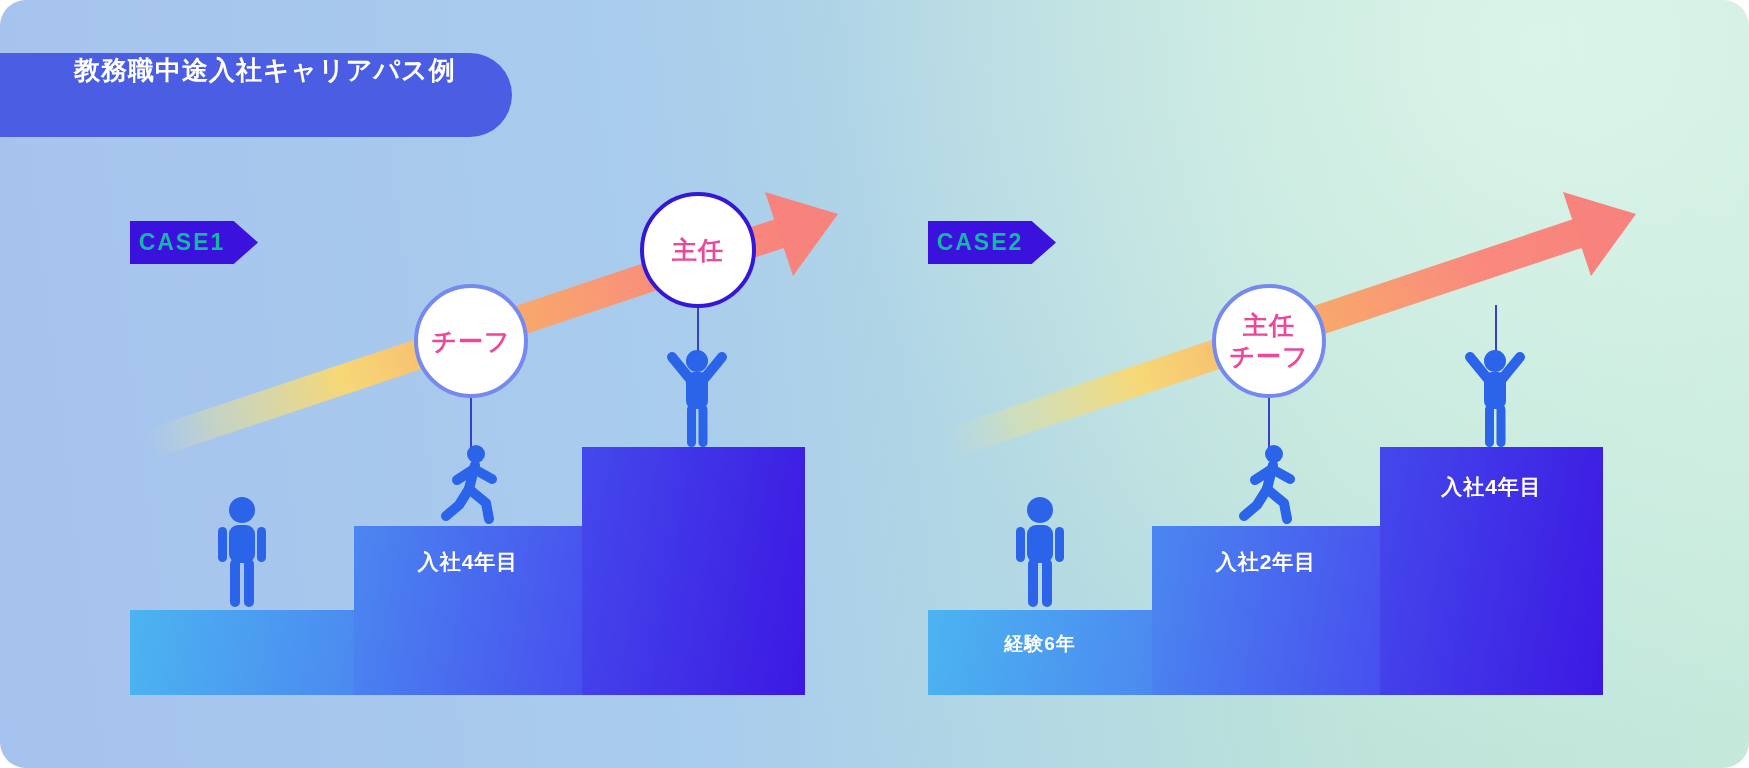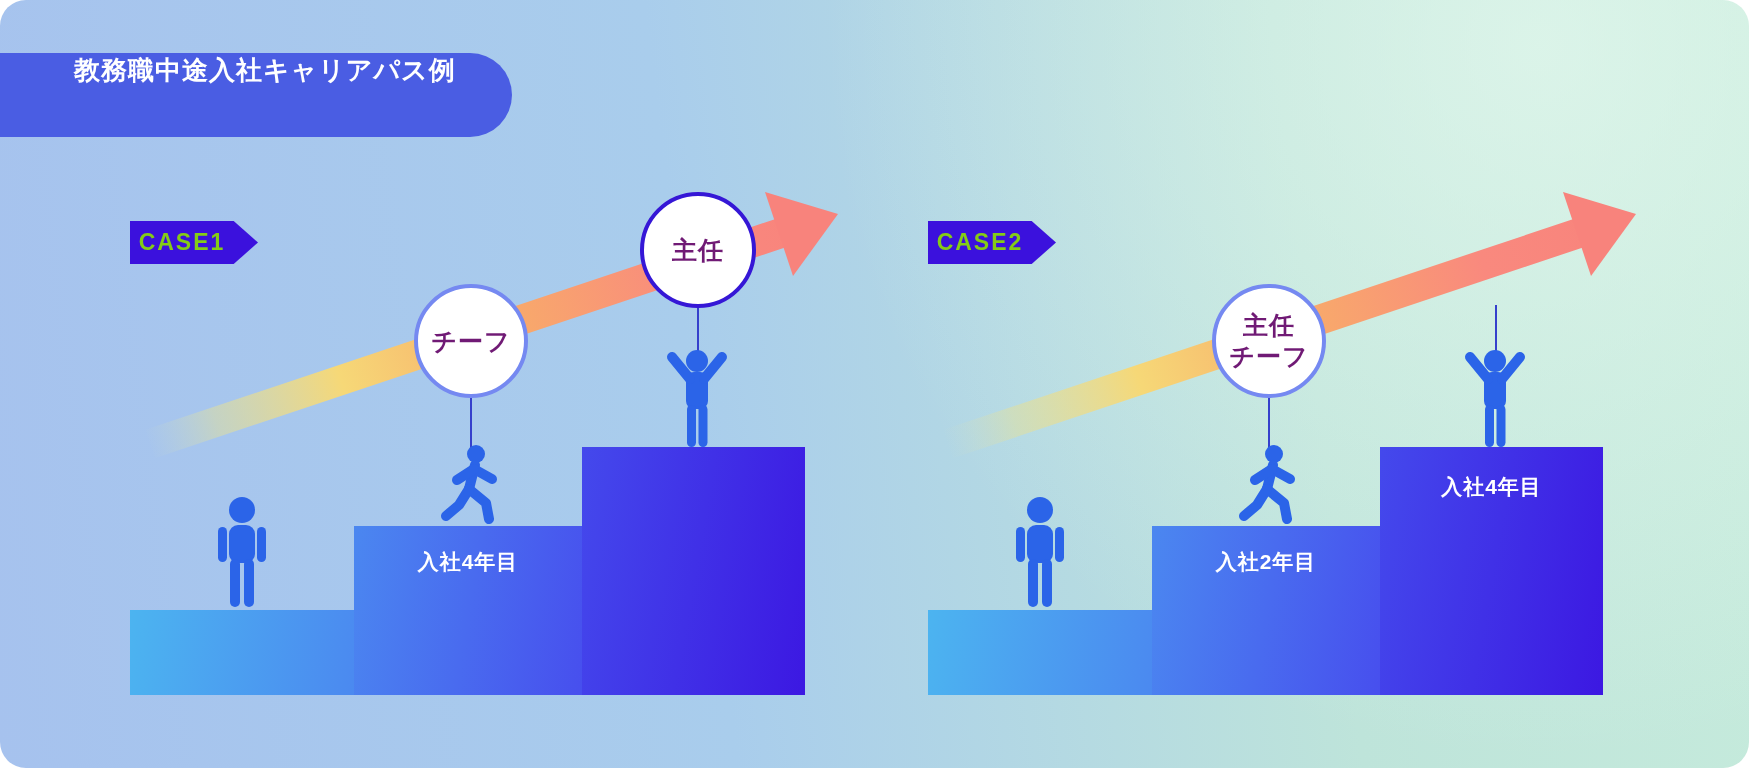--- a/index.html
+++ b/index.html
@@ -21,41 +21,41 @@
   }
   
   .case-panel{position:absolute;top:0;left:0;width:951px;height:768px;}
   .case-panel.second{left:798px;}
   .case-badge{
     position:absolute;left:130px;top:221px;width:128px;height:43px;
     background:var(--badge,#3b11dd);
     clip-path:polygon(0 0,81% 0,100% 50%,81% 100%,0 100%);
     display:flex;align-items:center;justify-content:center;
     padding-right:24px;box-sizing:border-box;
-    color:#84cc16;font-weight:bold;font-size:23px;letter-spacing:2px;z-index:5;
+    color:#14b8a6;font-weight:bold;font-size:23px;letter-spacing:2px;z-index:5;
   }
   .stair{position:absolute;z-index:2;}
   .stair.s1{left:130px;top:610px;width:224px;height:85px;background:linear-gradient(100deg,#4cb4f0,#4b89f0);}
   .stair.s2{left:354px;top:526px;width:228px;height:169px;background:linear-gradient(100deg,#4b87f0,#474fee);}
   .stair.s3{left:582px;top:447px;width:223px;height:248px;background:linear-gradient(100deg,#4449ec,#3c18e2);}
   .step-label{position:absolute;color:#fff;font-weight:bold;text-align:center;z-index:3;}
   .step-label.l1{left:130px;top:629px;width:224px;font-size:19px;line-height:29px;letter-spacing:1px;}
   .step-label.l2{left:354px;top:548px;width:228px;font-size:21px;letter-spacing:1px;}
   .step-label.l3{left:582px;top:473px;width:223px;font-size:21px;letter-spacing:1px;}
   .person{position:absolute;z-index:4;line-height:0;}
   .person.p1{left:209px;top:497px;}
   .person.p2{left:428px;top:445px;}
   .person.p3{left:663px;top:345px;}
   .connector{position:absolute;width:2px;background:#3540cc;z-index:3;}
   .connector.c1{left:470px;top:396px;height:54px;}
   .connector.c2{left:697px;top:305px;height:46px;}
   .role-circle{
     position:absolute;background:#fff;border-radius:50%;
     display:flex;flex-direction:column;align-items:center;justify-content:center;
-    color:#701a75;font-weight:bold;font-size:25px;line-height:31px;letter-spacing:1px;
+    color:#ec4899;font-weight:bold;font-size:25px;line-height:31px;letter-spacing:1px;
     text-align:center;z-index:5;box-sizing:border-box;
   }
   .role-circle.mid{left:414px;top:284px;width:114px;height:114px;border:4px solid var(--circle_border_light,#7589f1);}
   .role-circle.right{left:640px;top:192px;width:116px;height:116px;border:4px solid var(--circle_border_dark,#3517d6);}
   .growth-arrow{position:absolute;left:138px;top:188px;z-index:1;}
 </style>
 </head>
 <body>
 
 <svg width="0" height="0" style="position:absolute">
@@ -158,20 +158,21 @@
 
     <div class="case-badge">
       <span>CASE2</span>
     </div>
 
     <div class="stair s1"></div>
     <div class="stair s2"></div>
     <div class="stair s3"></div>
 
     <div class="step-label l1">
+      <div>経験6年</div>
     </div>
     <div class="step-label l2">入社2年目</div>
     <div class="step-label l3">入社4年目</div>
 
     <div class="connector c1"></div>
     <div class="connector c2"></div>
 
     <div class="person p1">
       <svg width="66" height="112" viewBox="0 0 66 112">
           <use href="#standing-man"></use>

